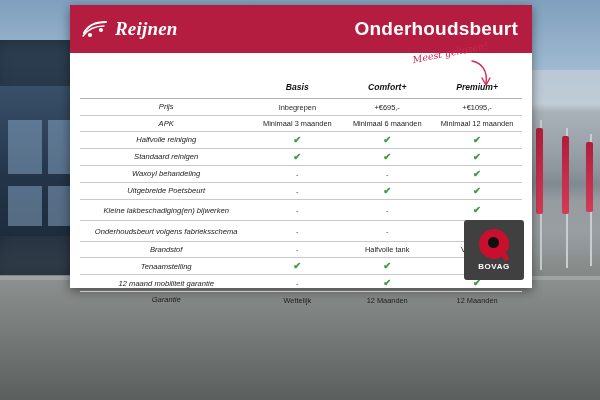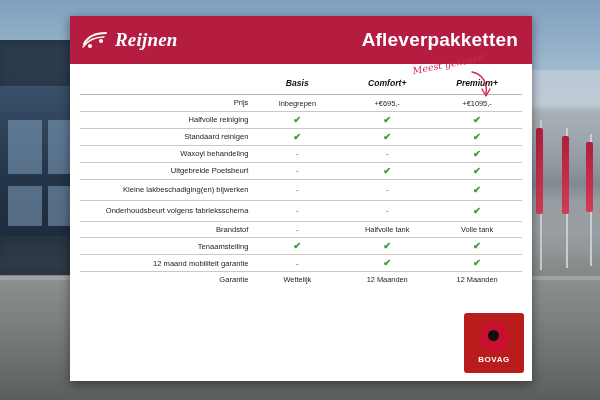--- a/index.html
+++ b/index.html
@@ -85,23 +85,23 @@
   }
   .pole {
     position: absolute;
     width: 2px;
     background: #c9cdd0;
   }
   
   .poster {
     position: absolute;
     left: 70px;
-    top: 16px;
+    top: 5px;
     width: 462px;
-    height: 365px;
+    height: 283px;
     background: #ffffff;
     box-shadow: 0 3px 10px rgba(0,0,0,.45);
   }
   .poster-header {
     position: relative;
     height: 48px;
     background: #b41d3f;
     display: flex;
     align-items: center;
     justify-content: space-between;
@@ -129,20 +129,21 @@
   .header-title {
     color: #ffffff;
     font-size: 19px;
     font-weight: bold;
     letter-spacing: .2px;
   }
   
   .table-wrap {
     padding: 4px 10px 6px 10px;
     box-sizing: border-box;
+    margin-top: 15px;
   }
   table {
     width: 100%;
     border-collapse: collapse;
     table-layout: fixed;
     font-size: 7.4px;
     color: #1c1c1c;
   }
   col.c-feature { width: 39%; }
   col.c-plan { width: 20.33%; }
@@ -158,21 +159,22 @@
     padding-bottom: 6px;
   }
   .th-plan {
     text-align: center;
     font-style: italic;
     font-weight: bold;
     font-size: 8.6px;
     color: #111;
   }
   .feature {
-    text-align: right;
+    font-style: italic;
+    text-align: center;
     font-size: 7.6px;
     color: #1b1b1b;
   }
   .cell {
     text-align: center;
     font-size: 7.4px;
   }
   .check {
     color: #3f9b3f;
     font-size: 9.5px;
@@ -207,21 +209,21 @@
     left: 62px;
     top: 12px;
   }
   
   .bovag {
     position: absolute;
     right: 8px;
     bottom: 8px;
     width: 60px;
     height: 60px;
-    background: #b91c1c;
+    background: #404040;
     border-radius: 3px;
     display: flex;
     flex-direction: column;
     align-items: center;
     justify-content: center;
     gap: 3px;
   }
   .bovag-q {
     width: 30px;
     height: 30px;
@@ -286,21 +288,21 @@
         <span class="brand-swoosh">
           <svg width="28" height="20" viewBox="0 0 28 20">
             <path d="M2 14 C6 6, 14 3, 24 3" stroke="#ffffff" stroke-width="2" fill="none" stroke-linecap="round"></path>
             <path d="M1 17 C6 10, 13 7, 22 7" stroke="#ffffff" stroke-width="1.4" fill="none" stroke-linecap="round"></path>
             <circle cx="8" cy="16" r="2.1" fill="#ffffff"></circle>
             <circle cx="19" cy="11" r="2.1" fill="#ffffff"></circle>
           </svg>
         </span>
         <span class="brand-name">Reijnen</span>
       </div>
-      <div class="header-title">Afleverpakketten</div>
+      <div class="header-title">Onderhoudsbeurt</div>
     </div>
 
     <div class="annot">
       <div class="annot-text">Meest gekozen!</div>
       <div class="annot-arrow">
         <svg width="34" height="30" viewBox="0 0 34 30">
           <path d="M4 2 C14 4, 20 12, 18 25" stroke="#d4264e" stroke-width="1.4" fill="none" stroke-linecap="round"></path>
           <path d="M14 19 L18 26 L22 19" stroke="#d4264e" stroke-width="1.4" fill="none" stroke-linecap="round" stroke-linejoin="round"></path>
         </svg>
       </div>
@@ -323,20 +325,26 @@
           </tr>
         </thead>
         <tbody id="table-body">
             <tr>
               <td class="feature">Prijs</td>
               <td class="cell">Inbegrepen</td>
               <td class="cell">+€695,-</td>
               <td class="cell">+€1095,-</td>
             </tr>
             <tr>
+              <td class="feature">APK</td>
+              <td class="cell">Minimaal 3 maanden</td>
+              <td class="cell">Minimaal 6 maanden</td>
+              <td class="cell">Minimaal 12 maanden</td>
+            </tr>
+            <tr>
               <td class="feature">Halfvolle reiniging</td>
               <td class="cell"><span class="check">✔</span></td>
               <td class="cell"><span class="check">✔</span></td>
               <td class="cell"><span class="check">✔</span></td>
             </tr>
             <tr>
               <td class="feature">Standaard reinigen</td>
               <td class="cell"><span class="check">✔</span></td>
               <td class="cell"><span class="check">✔</span></td>
               <td class="cell"><span class="check">✔</span></td>

